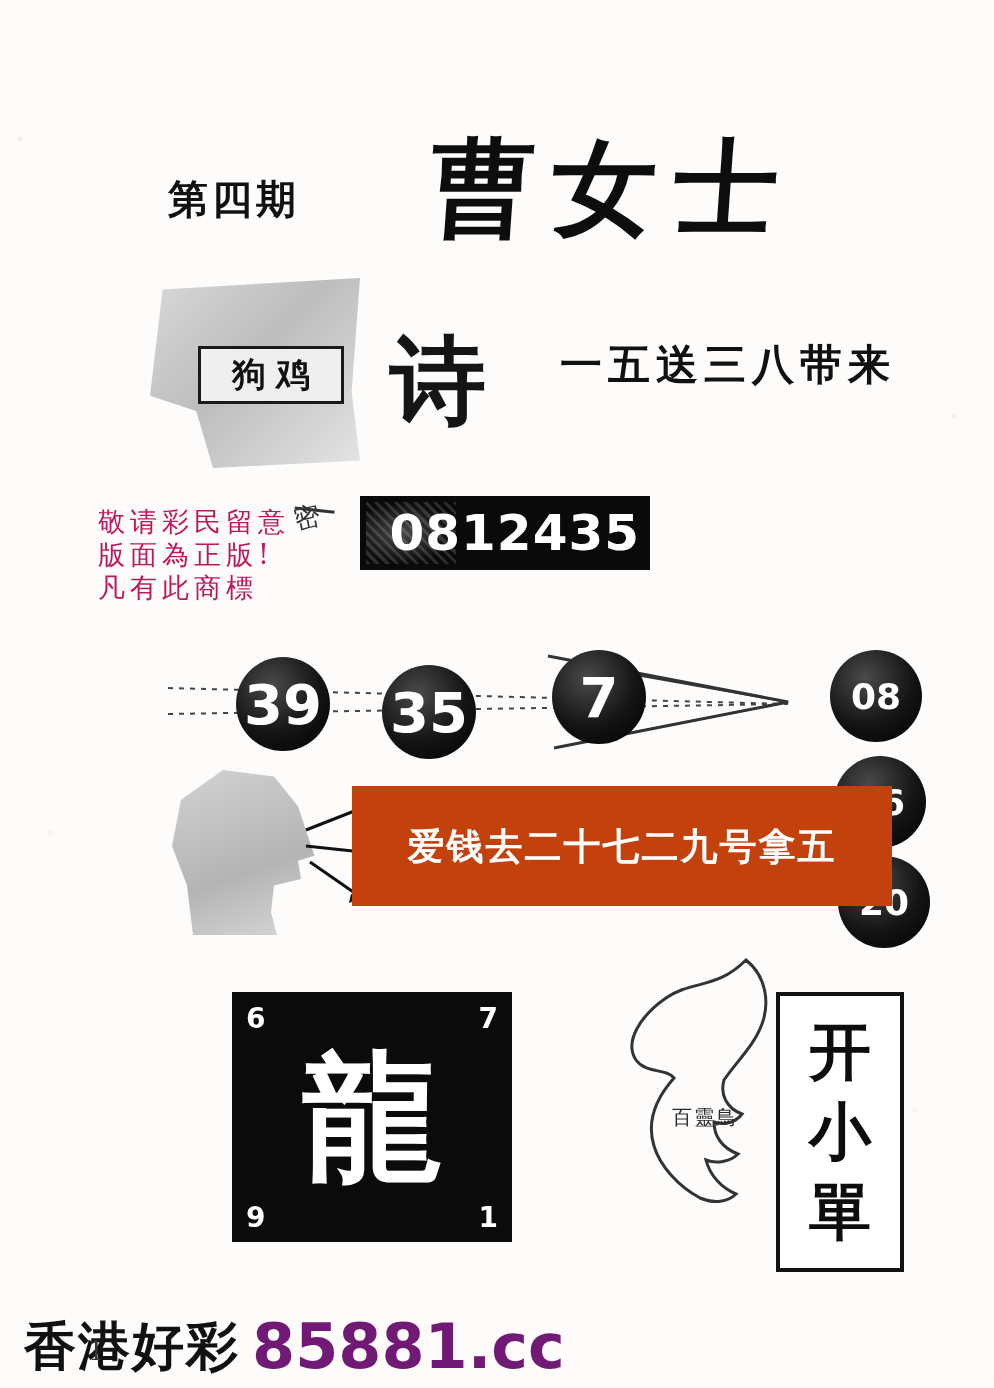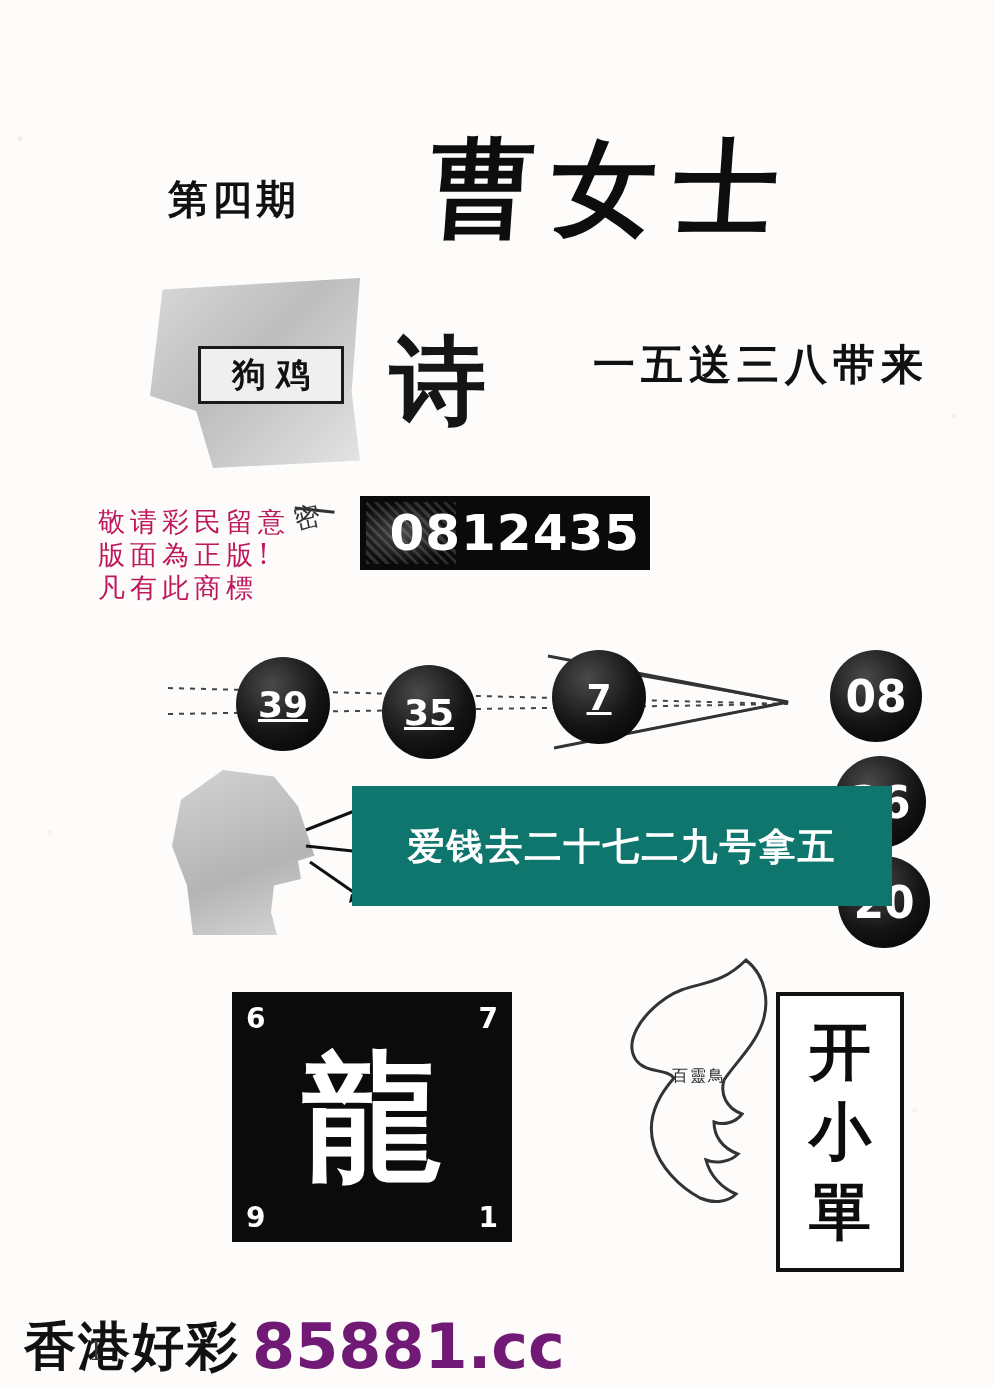--- a/index.html
+++ b/index.html
@@ -109,21 +109,20 @@
     top: 336px;
   }
   .poem-lines div {
     font-family: "DejaVu Serif", serif;
     font-weight: bold;
     font-size: 42px;
     letter-spacing: 6px;
     line-height: 58px;
     color: #111;
     white-space: nowrap;
-    margin-left: 33px;
   }
 
   
   .notice {
     position: absolute;
     left: 98px;
     top: 505px;
     width: 250px;
   }
   .notice div {
@@ -189,22 +188,22 @@
     position: absolute;
     border-radius: 50%;
     background: radial-gradient(circle at 38% 30%, #4a4a4a 0%, #141414 55%, #000 100%);
     color: #fff;
     font-family: "DejaVu Sans", sans-serif;
     font-weight: bold;
     display: flex;
     align-items: center;
     justify-content: center;
   }
-  .ball-row .ball { width: 94px; height: 94px; font-size: 36px; text-decoration: underline; }
-  .ball-col .ball { width: 92px; height: 92px; font-size: 44px; }
+  .ball-row .ball { width: 94px; height: 94px; font-size: 56px; }
+  .ball-col .ball { width: 92px; height: 92px; font-size: 36px; }
 
   .arrow-lines {
     position: absolute;
     left: 168px;
     top: 652px;
     width: 640px;
     height: 100px;
   }
 
   
@@ -227,21 +226,21 @@
     top: 800px;
     width: 70px;
     height: 110px;
   }
   .msg-box {
     position: absolute;
     left: 352px;
     top: 786px;
     width: 540px;
     height: 120px;
-    background: #0f766e;
+    background: #c2410c;
     display: flex;
     flex-direction: column;
     align-items: center;
     justify-content: center;
   }
   .msg-box div {
     color: #fff;
     font-family: "DejaVu Serif", serif;
     font-weight: bold;
     font-size: 37px;
@@ -287,23 +286,23 @@
   .bird {
     position: absolute;
     left: 596px;
     top: 950px;
     width: 200px;
     height: 260px;
   }
   .bird-label {
     position: absolute;
     left: 672px;
-    top: 1066px;
-    font-family: "DejaVu Serif", serif;
-    font-size: 16px;
+    top: 1104px;
+    font-family: "DejaVu Serif", serif;
+    font-size: 20px;
     letter-spacing: 2px;
     color: #2a2a2a;
   }
 
   
   .vbox {
     position: absolute;
     left: 776px;
     top: 992px;
     width: 120px;

